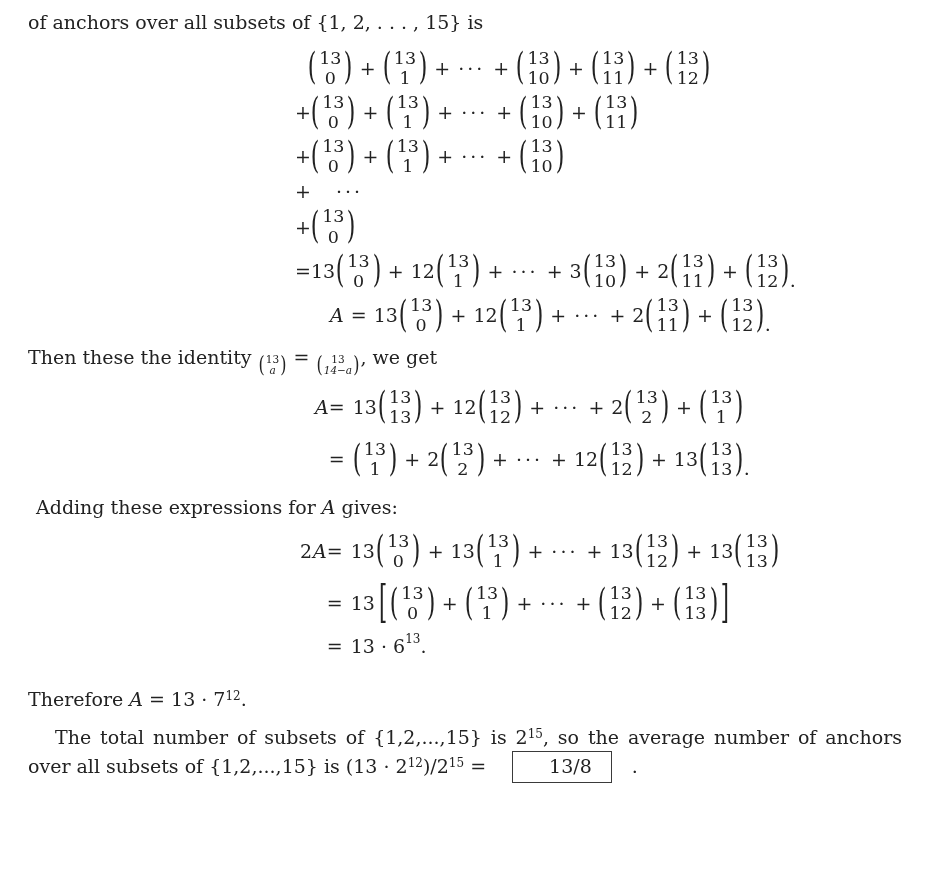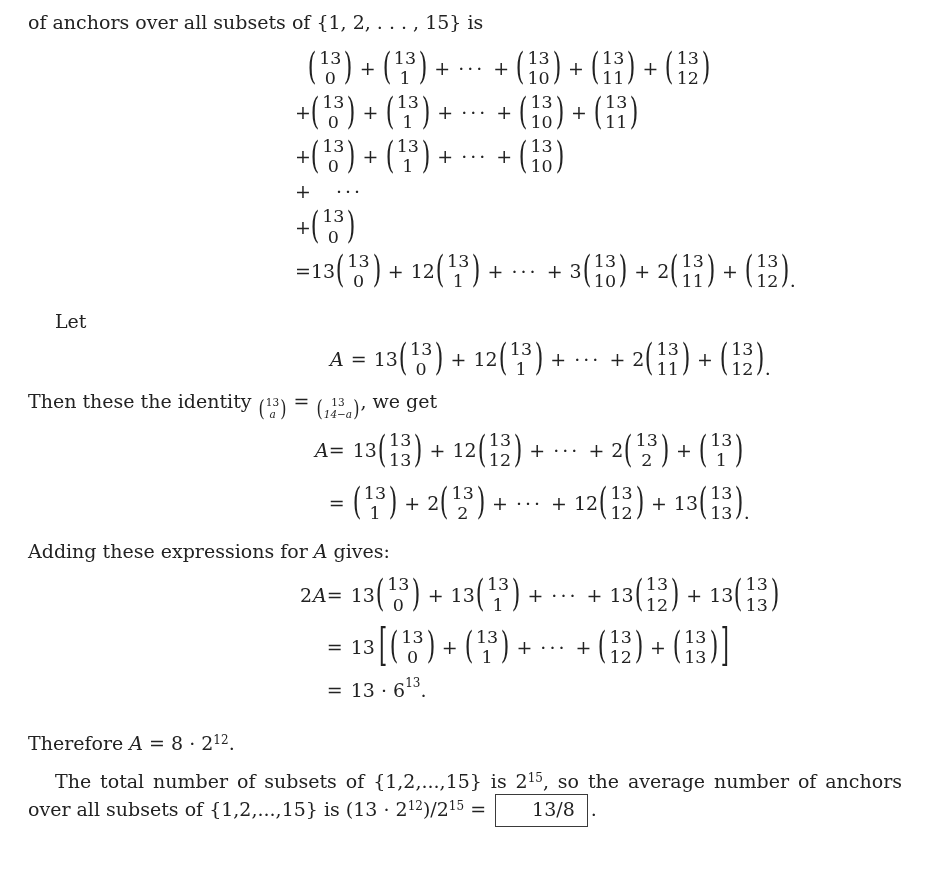--- a/index.html
+++ b/index.html
@@ -30,35 +30,35 @@
   
   .ibinom { display:inline-flex; align-items:center; vertical-align:-6px; margin:0 1px; }
   .ibinom .bp { display:inline-block; font-size:16px; line-height:1; transform:scaleY(1.38); }
   .ibinom .bs { display:inline-flex; flex-direction:column; align-items:center;
                 font-size:10.5px; line-height:1.1; padding:0 1px; }
 
   .brk { display:inline-block; font-size:21px; line-height:1; transform:scaleY(2.15); }
   .lb { margin-right:3px; }
   .rb { margin-left:3px; }
 
-  .ansbox { display:inline-block; border:1.5px solid #3a3a3a; padding:2px 12px 3px 9px; margin:0 3px; }
+  .ansbox { display:inline-block; border:1.5px solid #3a3a3a; padding:2px 19px 3px 9px; margin:0 20px; }
 
   .disp .eq-row { display:flex; align-items:center; margin:4px 0; }
   .disp-align { display:grid; grid-template-columns:max-content max-content; row-gap:12px; align-items:center; }
   .disp-align .lhs { display:flex; justify-content:flex-end; align-items:center; }
   .disp-align .rhs { display:flex; align-items:center; }
 
   
   .blk-0 { margin:2px 0 0 0; }
   .blk-1 { margin:12px 0 0 267px; }
   .blk-2 { margin:18px 0 0 0; padding-left:27px; }
   .blk-3 { margin:4px 0 0 302px; }
   .blk-4 { margin:10px 0 0 0; }
   .blk-5 { margin:10px 0 0 287px; }
-  .blk-6 { margin:16px 0 0 0; }
+  .blk-6 { margin:16px 0 0 8px; }
   .blk-7 { margin:10px 0 0 272px; }
   .blk-8 { margin:30px 0 0 0; }
   .blk-9 { margin:12px 0 0 0; text-indent:27px; text-align:justify; }
 </style>
 </head>
 <body>
 
 <div class="page">
     <div class="para blk-0"><span class="txt">of anchors over all subsets of {1, 2, . . . , 15} is</span></div>
     <div class="disp blk-1">
@@ -246,21 +246,20 @@
           <span class="bp">(</span>
           <span class="bs">
             <span class="bt">13</span>
             <span class="bb">12</span>
           </span>
           <span class="bp">)</span>
         </span>
         <span class="per">.</span>
       </div>
     </div>
-    <div class="para blk-2"><span class="txt">Let</span></div>
     <div class="disp blk-3">
       <div class="eq-row">
         <span class="it">A</span>
         <span class="op">=</span>
         <span class="num">13</span>
         <span class="binom">
           <span class="bp">(</span>
           <span class="bs">
             <span class="bt">13</span>
             <span class="bb">0</span>
@@ -510,15 +509,15 @@
       </div>
       <div class="lhs"></div>
       <div class="rhs">
         <span class="op0">=</span>
         <span class="spc" style="width: 8px;"></span>
         <span class="txt">13 · 6</span>
         <span class="sup fsup">13</span>
         <span class="txt">.</span>
       </div>
     </div>
-    <div class="para blk-8"><span class="txt">Therefore </span><span class="it">A</span><span class="txt"> = 8 · 2</span><span class="sup">12</span><span class="txt">.</span></div>
+    <div class="para blk-8"><span class="txt">Therefore </span><span class="it">A</span><span class="txt"> = 13 · 7</span><span class="sup">12</span><span class="txt">.</span></div>
     <div class="para blk-9"><span class="txt">The total number of subsets of {1,2,...,15} is 2</span><span class="sup">15</span><span class="txt">, so the average number of anchors over all subsets of {1,2,...,15} is (13 · 2</span><span class="sup">12</span><span class="txt">)/2</span><span class="sup">15</span><span class="txt"> = </span><span class="ansbox">13/8</span><span class="txt">.</span></div>
   </div>
 
 </body></html>

